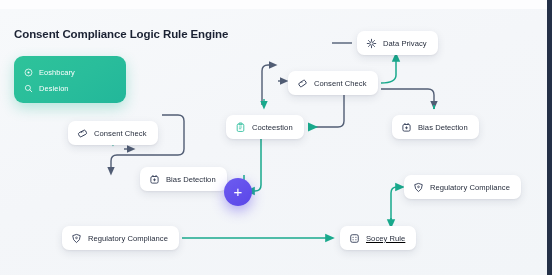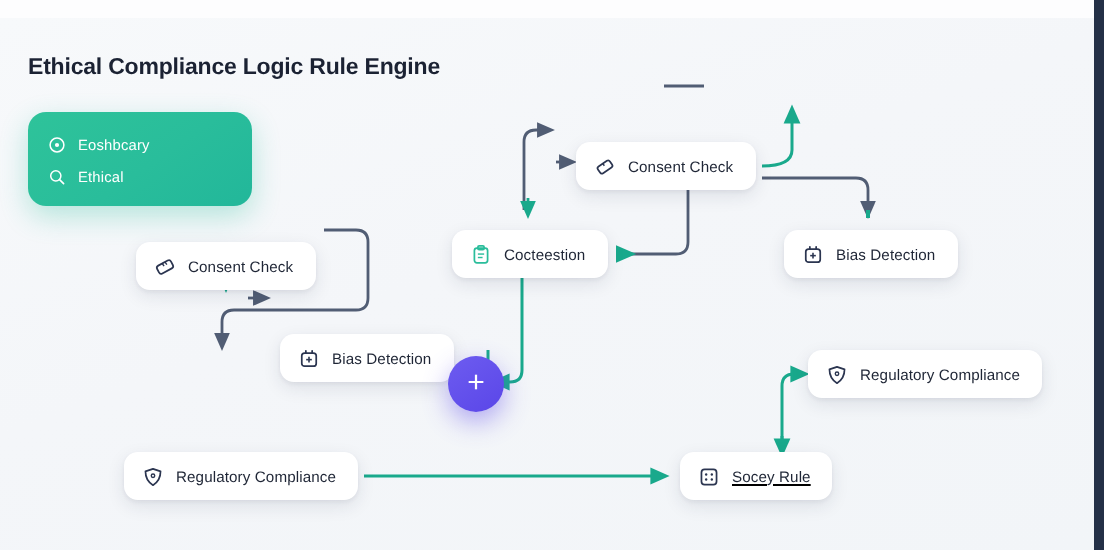--- a/index.html
+++ b/index.html
@@ -154,40 +154,40 @@
       <path d="M244,166 L244,172" fill="none" stroke="#19a98c" stroke-width="1.5"></path>
 
       <path d="M182,229 L330,229" fill="none" stroke="#19a98c" stroke-width="1.5" marker-end="url(#arw-teal)"></path>
 
       <path d="M391,215 L391,184 Q391,178 397,178 L400,178" fill="none" stroke="#19a98c" stroke-width="1.5" marker-end="url(#arw-teal)"></path>
       <path d="M391,209 L391,215" fill="none" stroke="#19a98c" stroke-width="1.5" marker-end="url(#arw-teal)"></path>
 
       <path d="M434,96 L434,100" fill="none" stroke="#19a98c" stroke-width="2"></path>
     </svg>
 
-    <div id="page-title">Ethical Compliance Logic Rule Engine</div>
+    <div id="page-title">Consent Compliance Logic Rule Engine</div>
 
     <div id="side-panel">
       <div class="panel-row">
         <span class="ico">
           <svg width="9" height="9" viewBox="0 0 12 12">
             <circle cx="6" cy="6" r="4.6" fill="none" stroke="#ffffff" stroke-width="1"></circle>
             <circle cx="6" cy="6" r="1.4" fill="#ffffff"></circle>
           </svg>
         </span>
         <span>Eoshbcary</span>
       </div>
       <div class="panel-row">
         <span class="ico">
           <svg width="9" height="9" viewBox="0 0 12 12">
             <circle cx="5.2" cy="5.2" r="3.4" fill="none" stroke="#ffffff" stroke-width="1"></circle>
             <line x1="7.7" y1="7.7" x2="10.4" y2="10.4" stroke="#ffffff" stroke-width="1.1" stroke-linecap="round"></line>
           </svg>
         </span>
-        <span>Ethical</span>
+        <span>Desieion</span>
       </div>
     </div>
 
     <div class="node" style="left:68px; top:112px;">
       <span class="ico">
         <svg width="11" height="11" viewBox="0 0 14 14">
           <rect x="2" y="4.2" width="10" height="5.6" rx="1.6" fill="none" stroke="#2b3550" stroke-width="1.1" transform="rotate(-28 7 7)"></rect>
           <line x1="5.2" y1="4.8" x2="6.4" y2="6.4" stroke="#2b3550" stroke-width="0.9"></line>
           <line x1="7.0" y1="3.9" x2="8.2" y2="5.5" stroke="#2b3550" stroke-width="0.9"></line>
         </svg>
@@ -223,20 +223,38 @@
     <div class="node" style="left:288px; top:62px;">
       <span class="ico">
         <svg width="11" height="11" viewBox="0 0 14 14">
           <rect x="2.4" y="4.4" width="9.2" height="5.2" rx="1.4" fill="none" stroke="#2b3550" stroke-width="1.1" transform="rotate(-34 7 7)"></rect>
           <line x1="5.4" y1="4.6" x2="6.6" y2="6.2" stroke="#2b3550" stroke-width="0.9"></line>
         </svg>
       </span>
       <span class="label">Consent Check</span>
     </div>
 
+    <div class="node" style="left:357px; top:22px;">
+      <span class="ico">
+        <svg width="11" height="11" viewBox="0 0 14 14">
+          <circle cx="7" cy="7" r="2.2" fill="none" stroke="#2b3550" stroke-width="1.1"></circle>
+          <g stroke="#2b3550" stroke-width="1.1" stroke-linecap="round">
+            <line x1="7" y1="1.6" x2="7" y2="3.4"></line>
+            <line x1="7" y1="10.6" x2="7" y2="12.4"></line>
+            <line x1="1.6" y1="7" x2="3.4" y2="7"></line>
+            <line x1="10.6" y1="7" x2="12.4" y2="7"></line>
+            <line x1="3.2" y1="3.2" x2="4.4" y2="4.4"></line>
+            <line x1="9.6" y1="9.6" x2="10.8" y2="10.8"></line>
+            <line x1="10.8" y1="3.2" x2="9.6" y2="4.4"></line>
+            <line x1="4.4" y1="9.6" x2="3.2" y2="10.8"></line>
+          </g>
+        </svg>
+      </span>
+      <span class="label">Data Privacy</span>
+    </div>
 
     <div class="node" style="left:392px; top:106px;">
       <span class="ico">
         <svg width="11" height="11" viewBox="0 0 14 14">
           <rect x="2.4" y="3.2" width="9.2" height="8.4" rx="1.8" fill="none" stroke="#2b3550" stroke-width="1.1"></rect>
           <line x1="5" y1="3.2" x2="5" y2="1.8" stroke="#2b3550" stroke-width="1.1" stroke-linecap="round"></line>
           <line x1="9" y1="3.2" x2="9" y2="1.8" stroke="#2b3550" stroke-width="1.1" stroke-linecap="round"></line>
           <line x1="7" y1="5.6" x2="7" y2="9.2" stroke="#2b3550" stroke-width="1"></line>
           <line x1="5.2" y1="7.4" x2="8.8" y2="7.4" stroke="#2b3550" stroke-width="1"></line>
         </svg>

